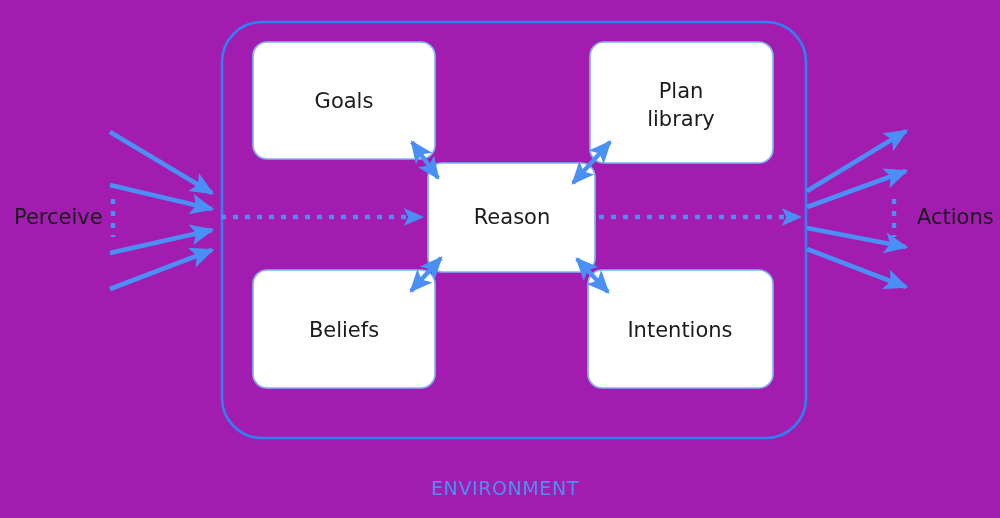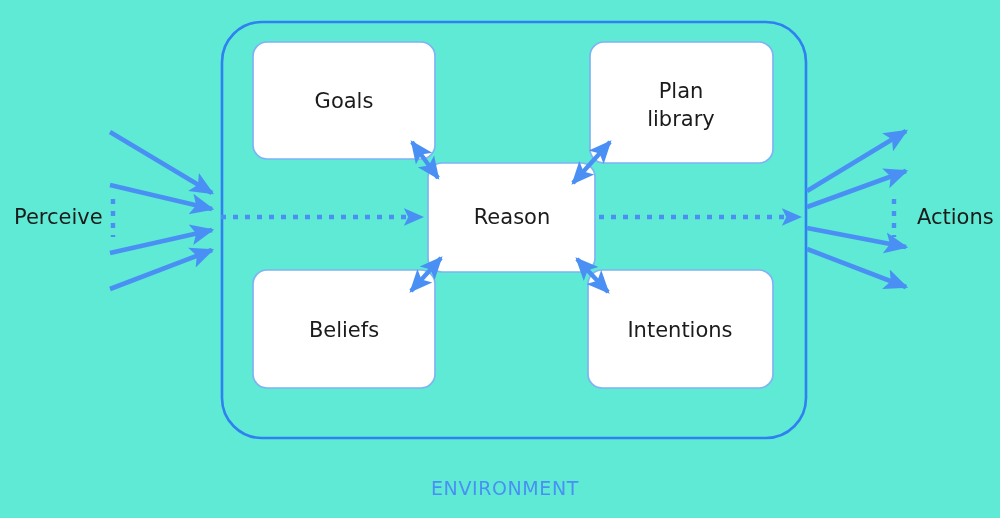--- a/index.html
+++ b/index.html
@@ -10,21 +10,21 @@
   body {
     width: 1000px;
     height: 518px;
     font-family: "DejaVu Sans", "Liberation Sans", sans-serif;
     overflow: hidden;
   }
   #diagram-root {
     position: relative;
     width: 1000px;
     height: 518px;
-    background: #5eead4;
+    background: #a21caf;
     text-align: right;
   }
   svg.canvas {
     position: absolute;
     top: 0;
     left: 0;
     width: 1000px;
     height: 518px;
   }
   .box-label {

